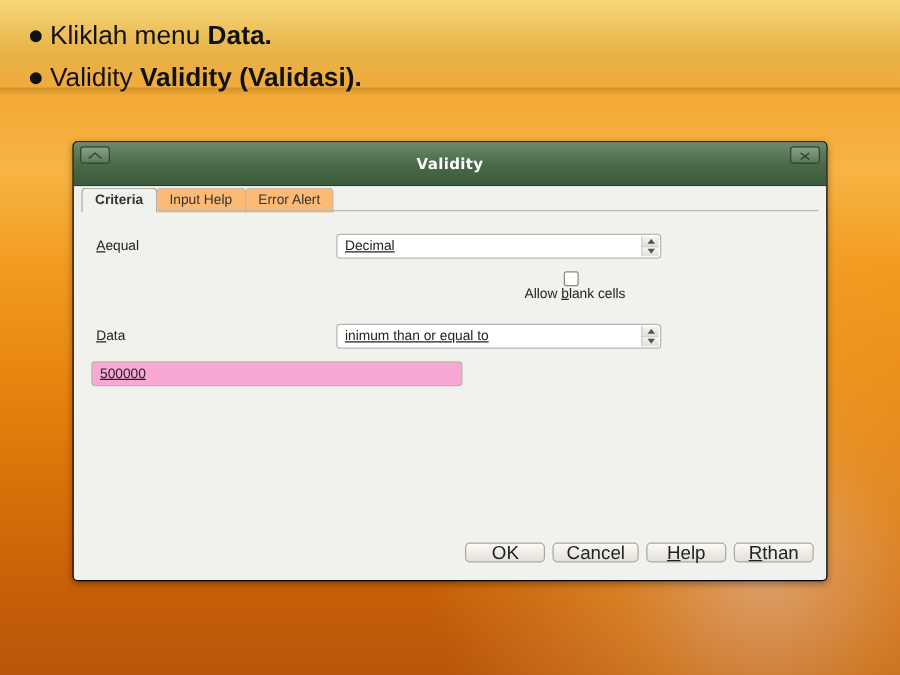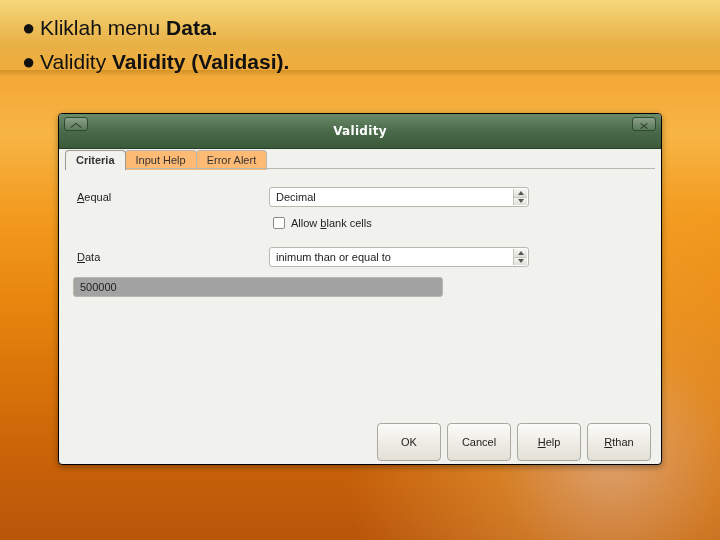--- a/index.html
+++ b/index.html
@@ -107,21 +107,21 @@
     margin-bottom: 10px;
     font-size: 11px; color: #222;
   }
   .row-label {
     width: 196px;
     padding-left: 4px;
   }
   .underline { text-decoration: underline; }
   .ctrl-cell {
     flex: 1;
-    display: flex; align-items: center;
+    display: flex; align-items: center; text-decoration: underline;
   }
   .select {
     width: 260px; height: 20px;
     background: #fff;
     border: 1px solid #b8b8b0;
     border-radius: 3px;
     display: flex; align-items: center;
     font-size: 11px;
     padding: 0 18px 0 6px;
     position: relative;
@@ -137,51 +137,51 @@
     display:flex; align-items:center; justify-content:center;
   }
   .spin-btn:first-child { border-bottom: 1px solid #c7c7be; }
   .tri { width:0;height:0;border-left:3px solid transparent;border-right:3px solid transparent; }
   .tri.up { border-bottom:4px solid #555; }
   .tri.down { border-top:4px solid #555; }
 
   .checkbox-row {
     display: flex; align-items: center;
     margin: 0 0 18px 200px;
-    font-size: 11px; color: #222;
+    font-size: 11px; color: #222; flex-direction: column;
   }
   .cb {
     width: 12px; height: 12px;
     border: 1px solid #8a8a80;
     background: #fff;
     margin-right: 6px;
     border-radius: 2px;
   }
   .textinput {
-    width: 370px; height: 20px;
-    background: #a3a3a3;
+    width: 297px; height: 20px;
+    background: #f9a8d4;
     border: 1px solid #b8b8b0;
     border-radius: 3px;
     padding: 0 6px;
     font-size: 11px;
     display: flex; align-items: center;
   }
 
   .button-row {
     height: 36px;
     display: flex; align-items: center; justify-content: flex-end;
     gap: 6px;
     padding: 0 10px 8px 0;
   }
   .btn {
-    min-width: 64px; height: 38px;
+    min-width: 64px; height: 16px;
     border: 1px solid #a9a99f;
     border-radius: 4px;
     background: linear-gradient(180deg, #fbfbf8 0%, #eceae2 60%, #e3e1d7 100%);
-    font-size: 11px; color: #222;
+    font-size: 15px; color: #222;
     display: flex; align-items: center; justify-content: center;
     padding: 0 10px;
   }
   .ul { text-decoration: underline; }
 </style>
 </head>
 <body>
 
 <div class="top-stripe"></div>
 

